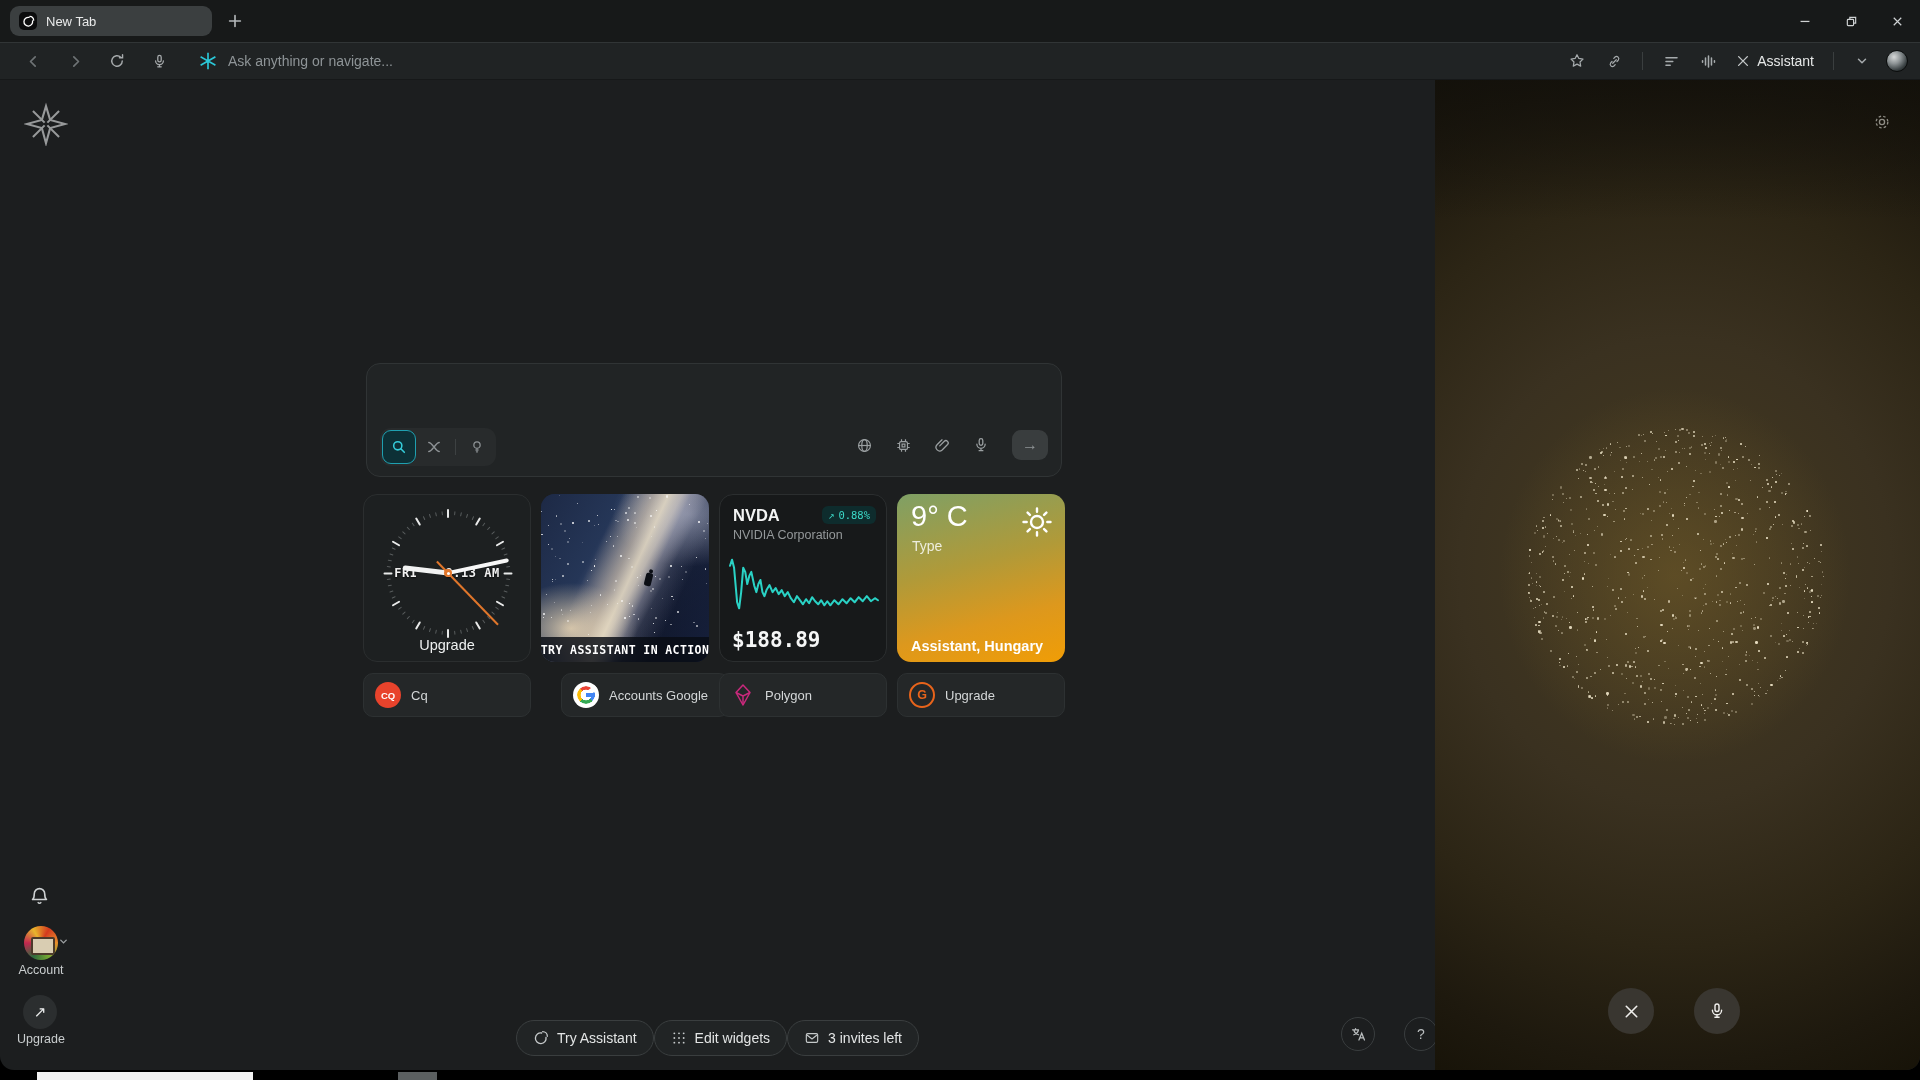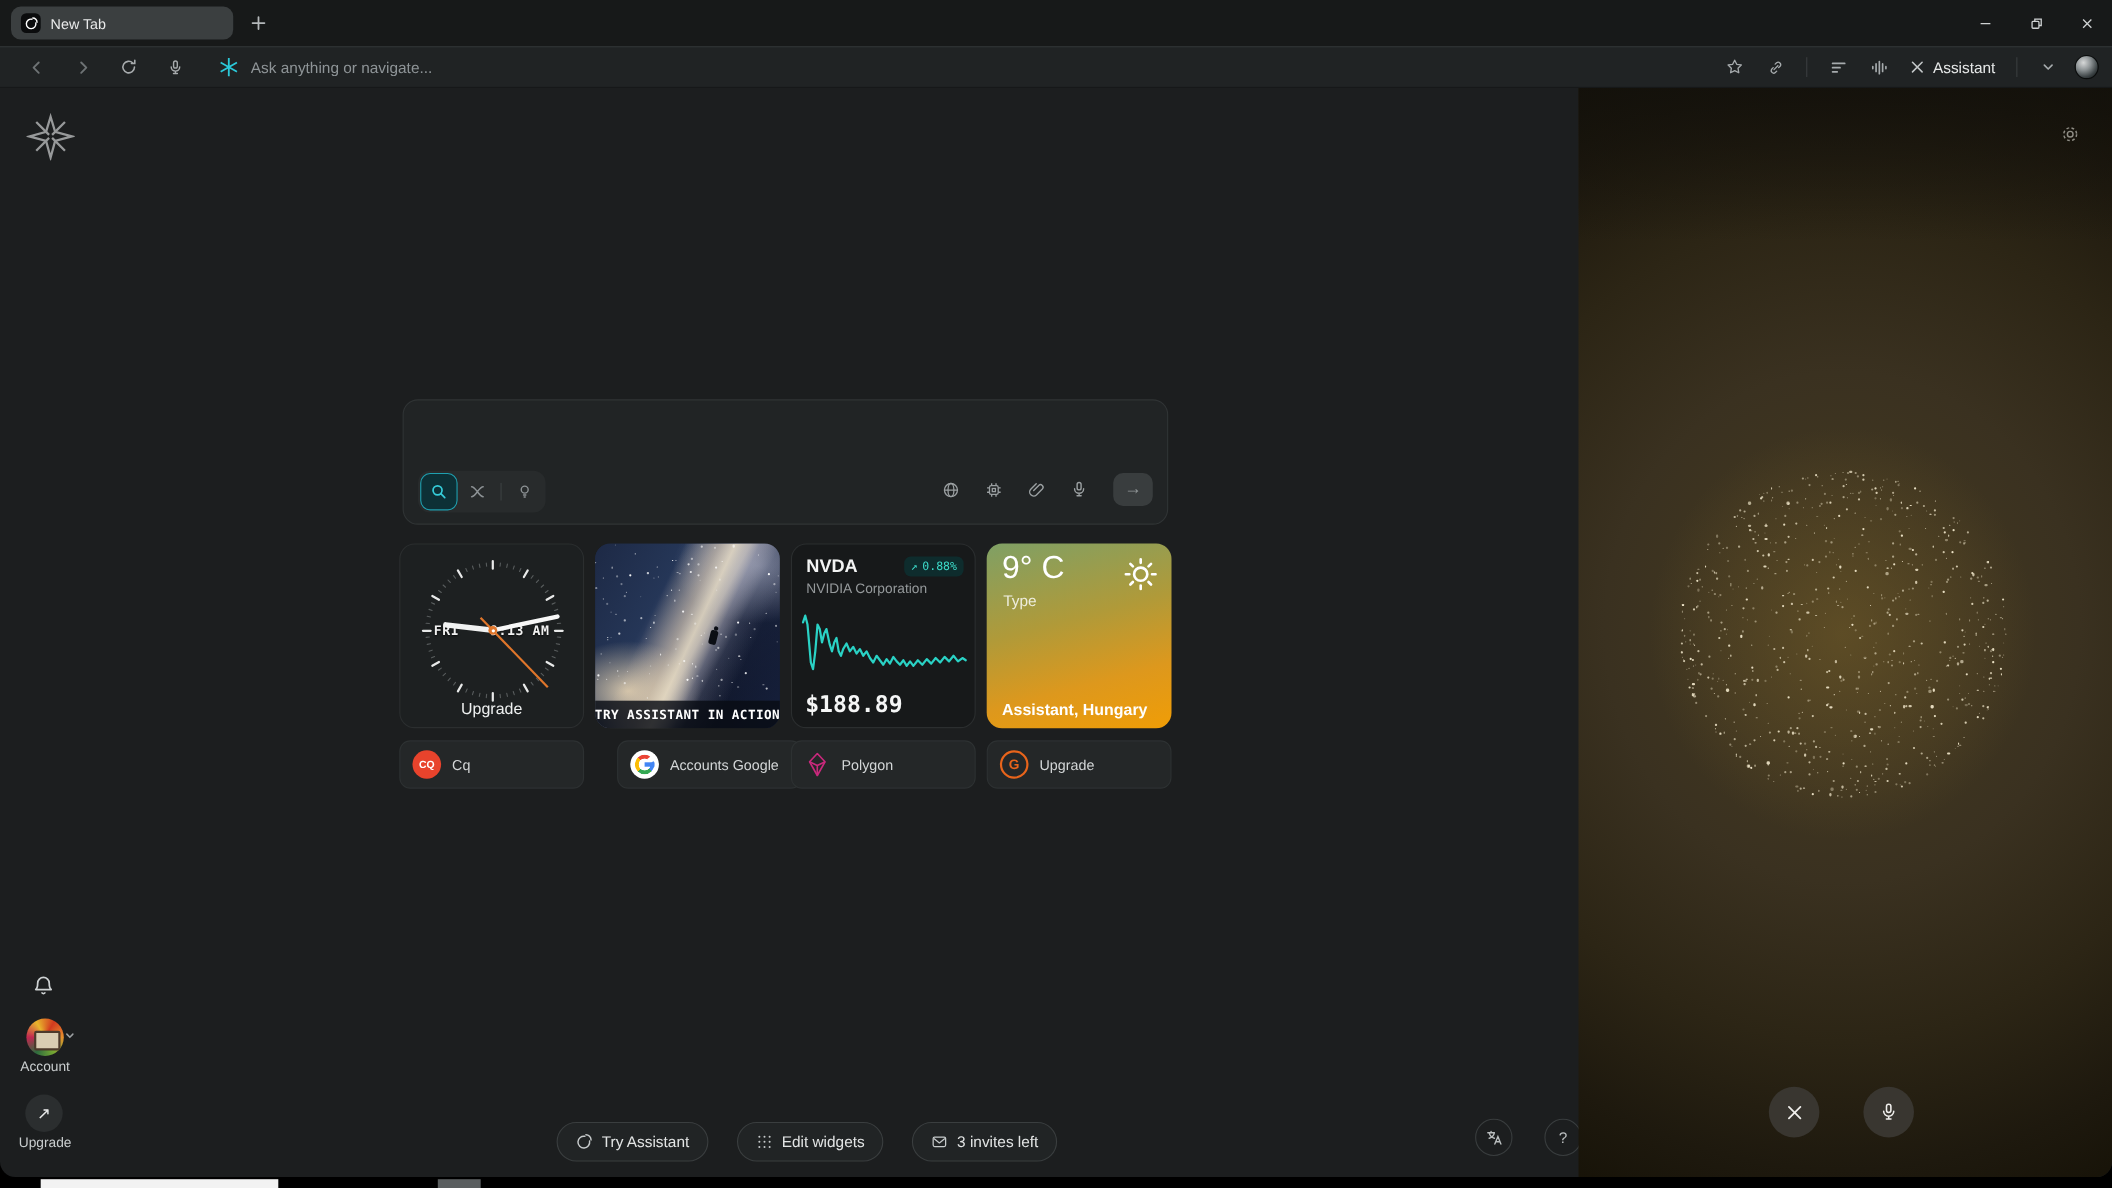--- a/index.html
+++ b/index.html
@@ -118,21 +118,21 @@
   .gs-badge{border:2.5px solid #e8641b;color:#e8641b;font-size:12.5px;background:transparent}
   .gicon{position:relative;width:26px;height:26px;border-radius:50%;background:#fff;overflow:hidden;flex:none}
   .gring{position:absolute;left:4px;top:4px;width:18px;height:18px;border-radius:50%;
     background:conic-gradient(from 45deg,#4285f4 0 90deg,#34a853 90deg 180deg,#fbbc05 180deg 270deg,#ea4335 270deg 360deg);
     -webkit-mask:radial-gradient(circle,transparent 0 5.2px,#000 5.6px);
     mask:radial-gradient(circle,transparent 0 5.2px,#000 5.6px)}
   .gnotch{position:absolute;right:2px;top:5px;width:8px;height:4.5px;background:#fff;transform:rotate(-38deg)}
   .gbar{position:absolute;right:4px;top:11.4px;width:9px;height:3.6px;background:#4285f4}
 
   
-  .footer{position:absolute;left:16px;top:940px;width:1435px;display:flex;justify-content:center;gap:26px}
+  .footer{position:absolute;left:0;top:940px;width:1435px;display:flex;justify-content:center;}
   .fbtn{height:36px;border-radius:18px;border:1px solid #3a3e3f;background:#212425;display:flex;align-items:center;
     gap:8px;padding:0 16px;font-size:14px;color:#e3e5e5;white-space:nowrap}
   .help-circle{position:absolute;width:34px;height:34px;border-radius:50%;border:1px solid #393d3e;
     display:grid;place-items:center;color:#b9bdbe;font-size:14px}
   .hc-translate{left:1341px;top:937px}
   .hc-question{left:1404px;top:937px}
 
   
   .bell{position:absolute;left:29px;top:806px}
   .avatar{position:absolute;left:24px;top:846px;width:34px;height:34px;border-radius:50%;overflow:hidden;

